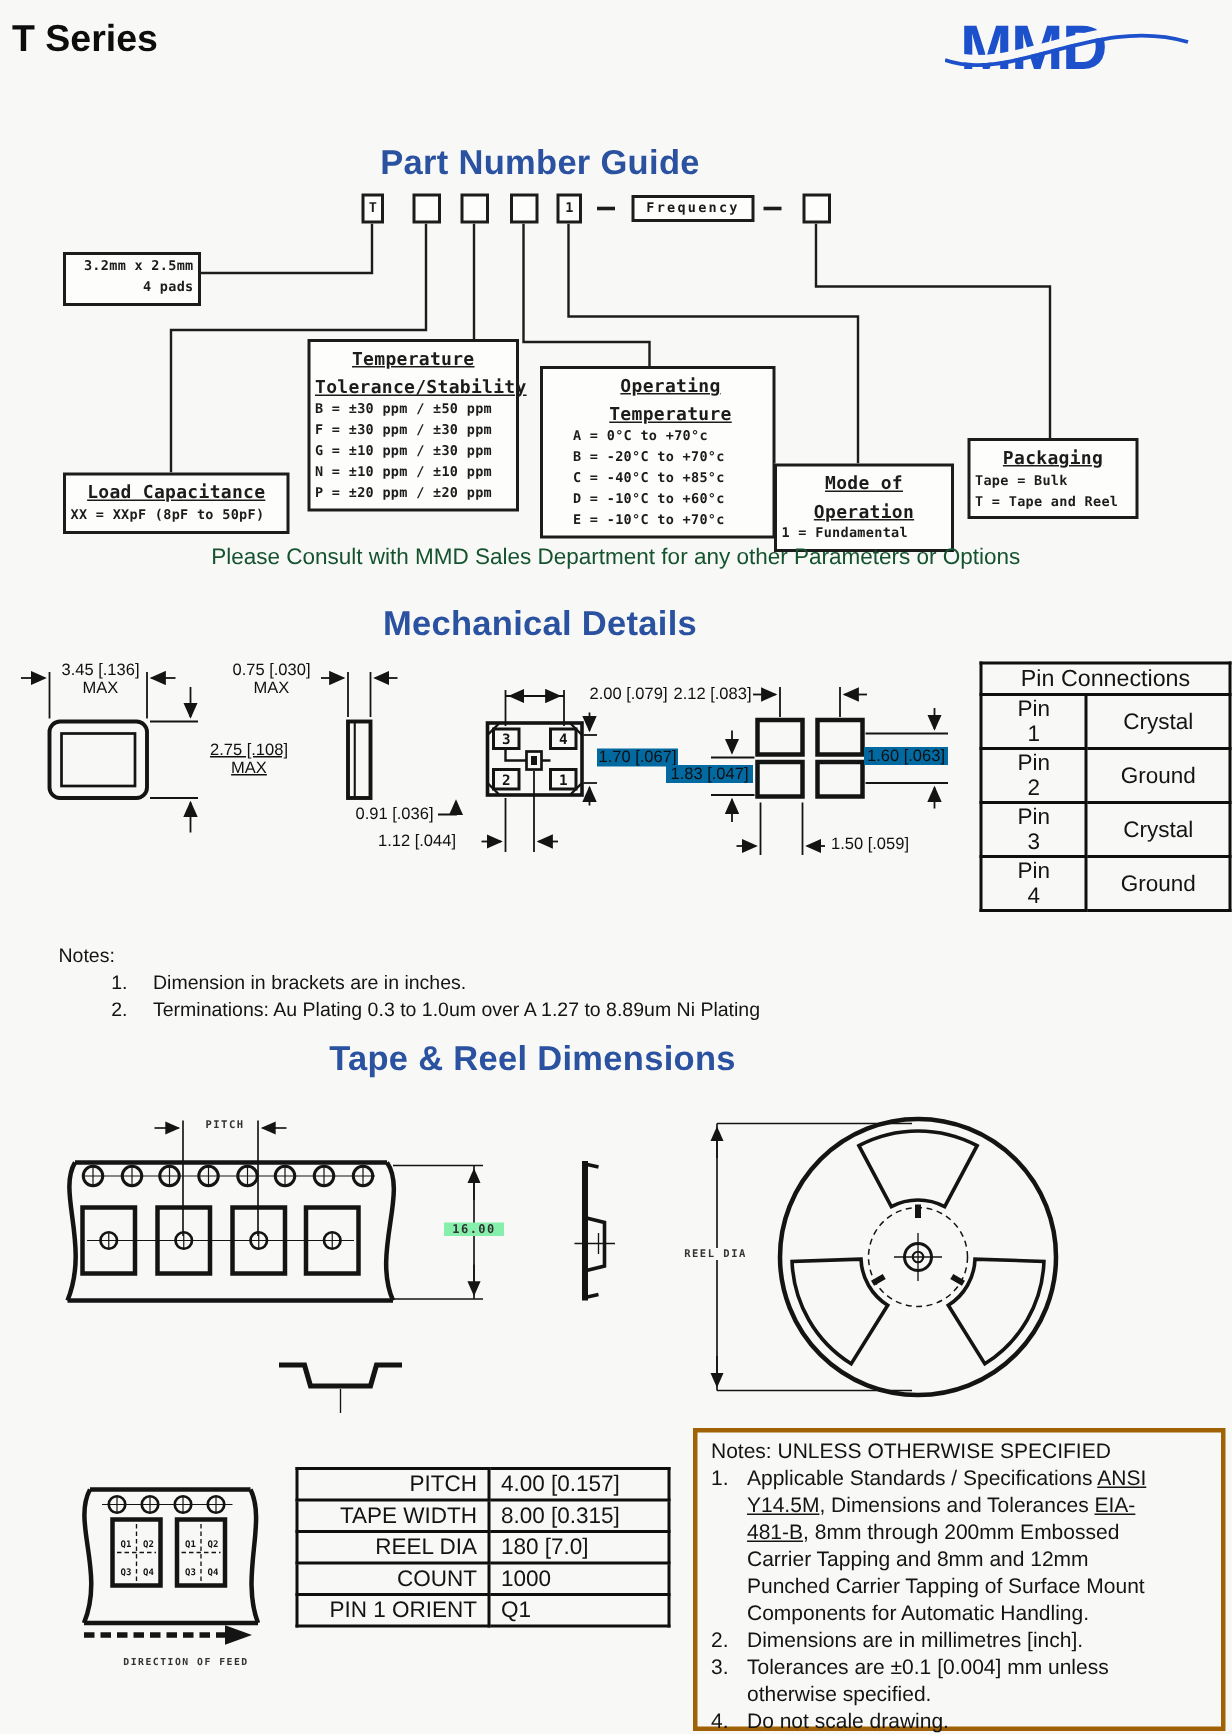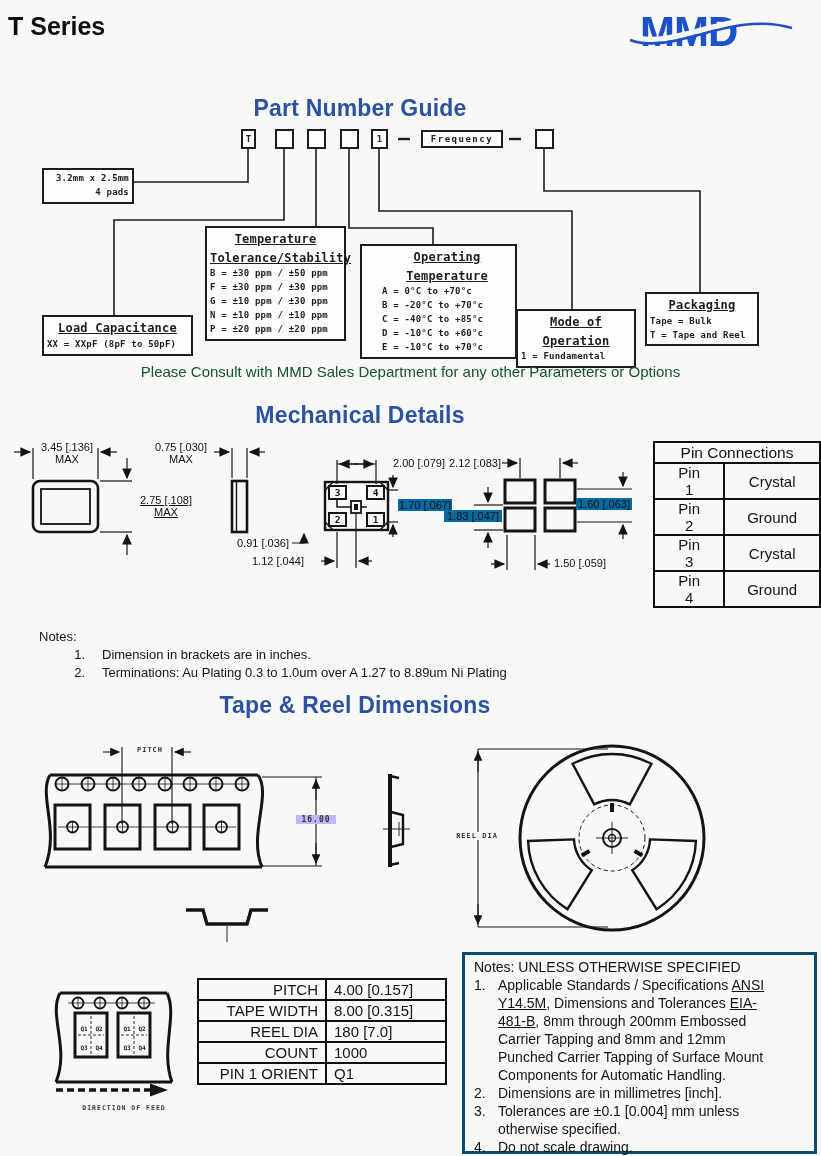--- a/index.html
+++ b/index.html
@@ -24,21 +24,21 @@
   .pin-table td{border:2px solid #0f0f0f;font-size:15px;padding:0 20px;height:19px;text-align:center;}
   .pin-table .hdr td{font-size:15.5px;}
   .spec-table{position:absolute;left:197px;top:978px;z-index:2;}
   .spec-table td{border:2px solid #0f0f0f;font-size:15px;height:19px;padding:0 7px;}
   .spec-table td.lab{text-align:right;width:112px;}
   .spec-table td.val{text-align:left;width:104px;}
   .mnotes{position:absolute;left:14px;top:629px;z-index:2;font-size:13px;margin-left:25px;}
   .mnote-row{display:flex;margin-left:18px;margin-top:3px;}
   .mnote-num{width:28px;text-align:right;margin-right:17px;flex:none;}
   .mnote-txt{width:445px;}
-  .notes-box{position:absolute;left:462px;top:952px;width:340px;height:190px;border:3px solid #0c4a6e;background:#f8f8f6;z-index:2;padding:3px 0 3px 9px;font-size:14px;line-height:18px;}
+  .notes-box{position:absolute;left:462px;top:952px;width:340px;height:190px;border:3px solid #a16207;background:#f8f8f6;z-index:2;padding:3px 0 3px 9px;font-size:14px;line-height:18px;}
   .nb-row{display:flex;}
   .nb-num{width:24px;flex:none;}
   .nb-txt{width:272px;}
   .ul{text-decoration:underline;}
 </style>
 </head>
 <body>
 
 <svg id="line-layer" width="821" height="1156" viewBox="0 0 821 1156">
   <defs>
@@ -396,21 +396,21 @@
   </div>
   <div class="mnote-row">
     <div class="mnote-num">2.</div>
     <div class="mnote-txt">Terminations: Au Plating 0.3 to 1.0um over A 1.27 to 8.89um Ni Plating</div>
   </div>
 </div>
 
 <div class="abs sec-head z2" style="left:55px;top:692px;width:600px;">Tape &amp; Reel Dimensions</div>
 
 <div class="mono-lab" style="left:128px;top:746px;width:44px;font-size:7px;">PITCH</div>
-<div class="mono-lab" style="left:296px;top:815px;width:40px;font-size:8px;background:#c4b5fd;">16.00</div>
+<div class="mono-lab" style="left:296px;top:815px;width:40px;font-size:8px;background:#86efac;">16.00</div>
 <div class="mono-lab" style="left:450px;top:832px;width:54px;font-size:7px;background:#f8f8f6;">REEL DIA</div>
 <div class="mono-lab" style="left:62px;top:1104px;width:124px;font-size:6.5px;">DIRECTION OF FEED</div>
 
 <table class="spec-table">
   <tbody>
       <tr>
         <td class="lab">PITCH</td>
         <td class="val">4.00 [0.157]</td>
       </tr>
   <tr>

